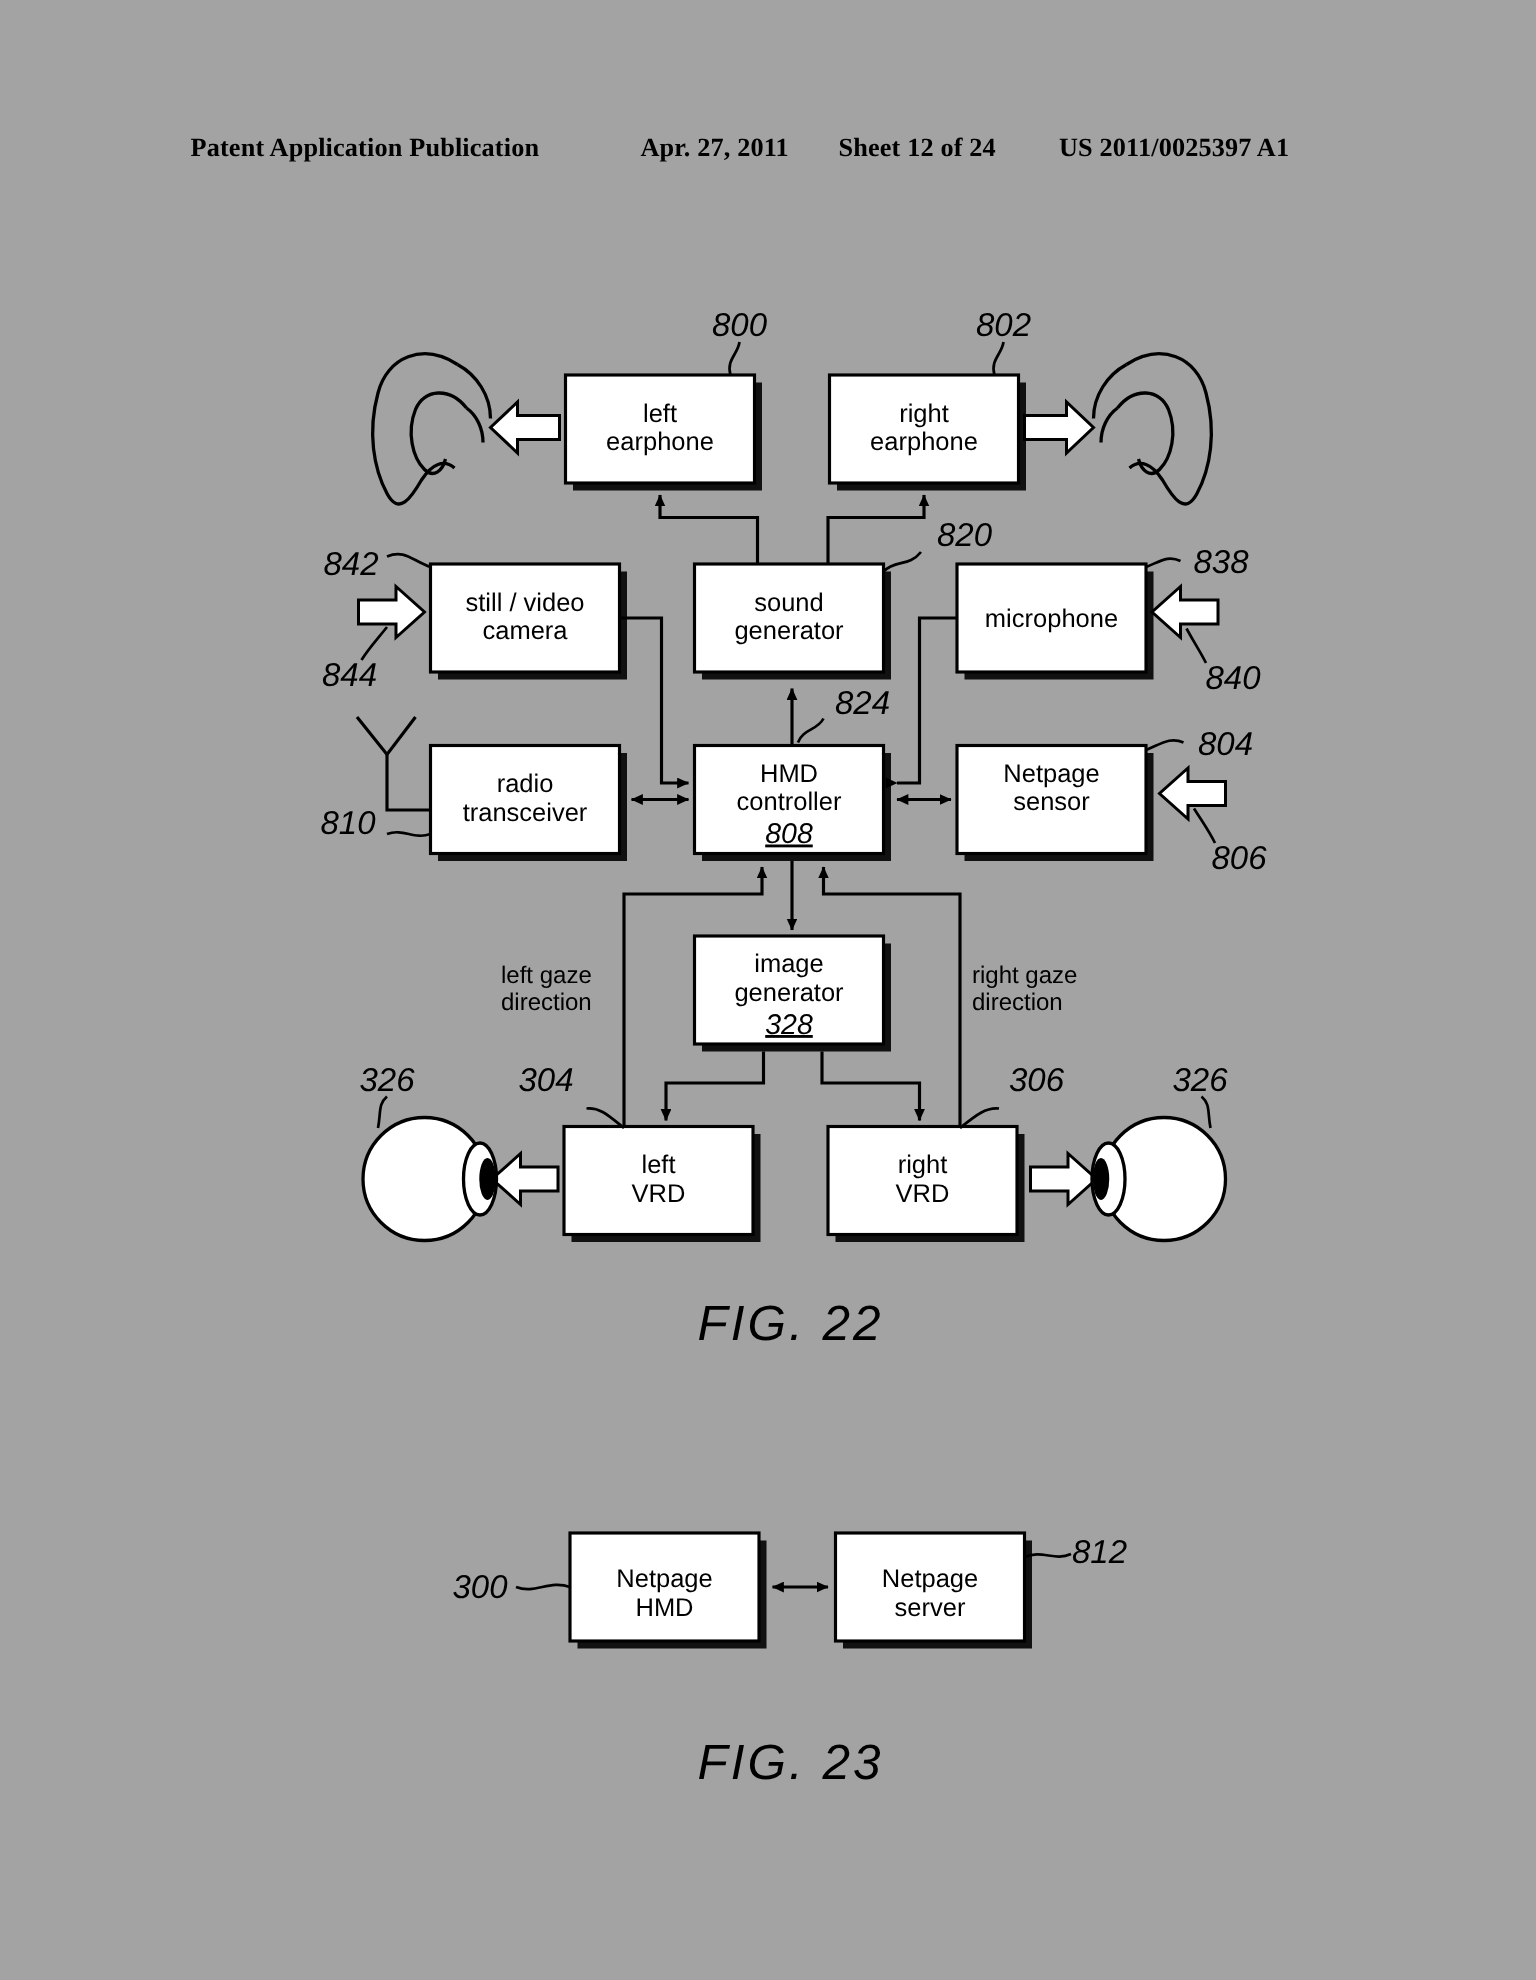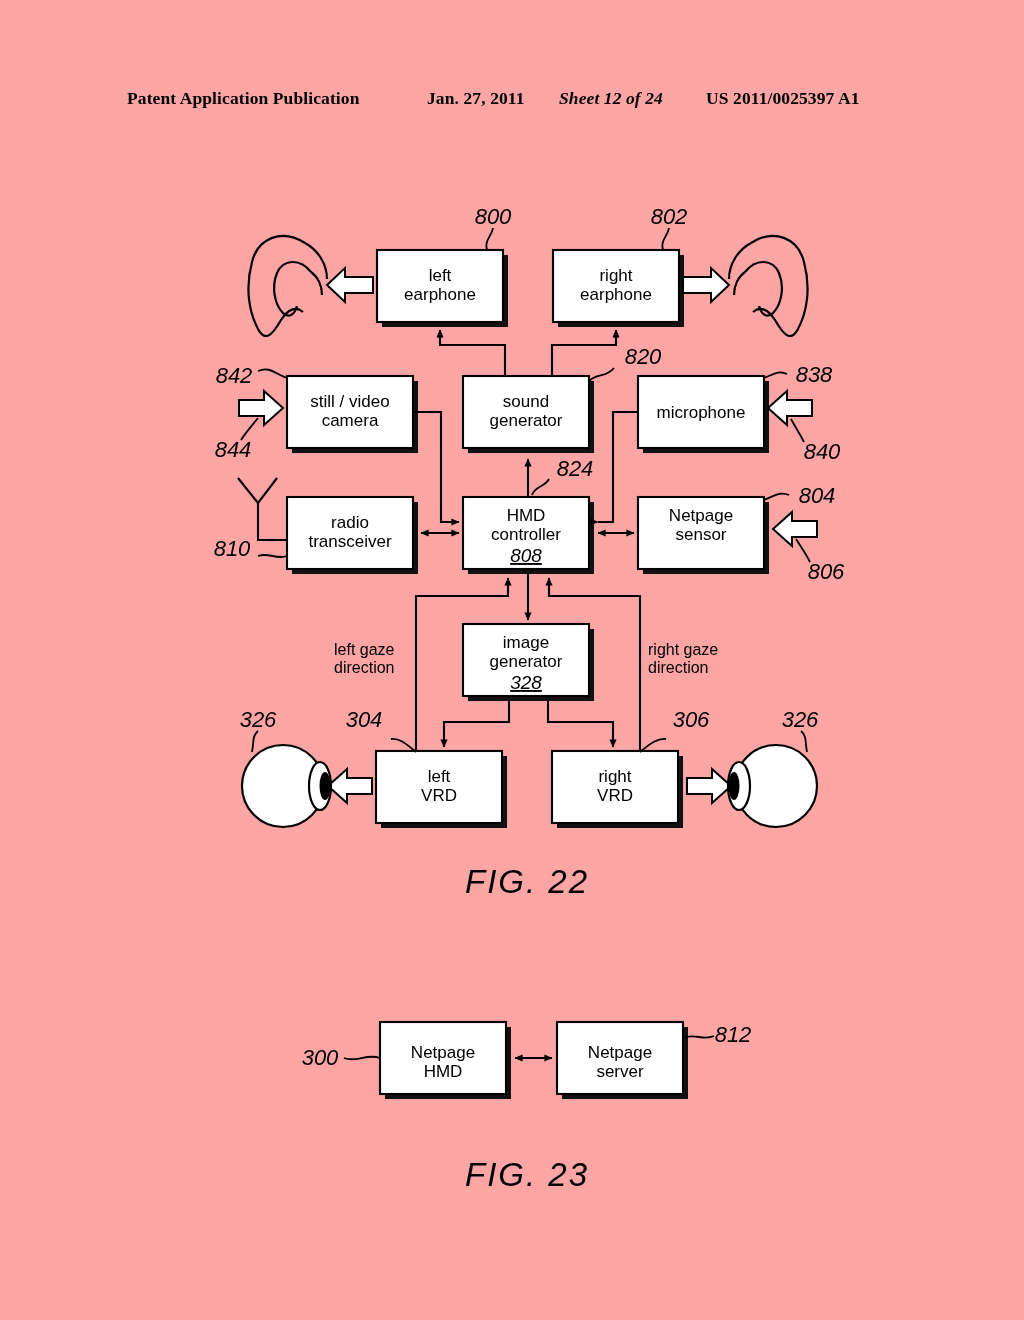--- a/index.html
+++ b/index.html
@@ -1,44 +1,44 @@
 <!DOCTYPE html>
 <html><head>
 <meta charset="utf-8">
 <style>
   html,body{margin:0;padding:0;background:#fff;}
   body{width:1024px;height:1320px;position:relative;
        font-family:"Liberation Sans", sans-serif;color:#000;}
-  .page{position:relative;width:1024px;height:1320px;overflow:hidden;background:#fca5a5;}
+  .page{position:relative;width:1024px;height:1320px;overflow:hidden;background:#a3a3a3;}
   .hdr{position:absolute;top:88px;left:0;width:1024px;
        font-family:"Liberation Serif", serif;font-weight:bold;font-size:17.5px;
        letter-spacing:0.1px;}
   .hdr span{position:absolute;white-space:nowrap;}
   .h1{left:127px;}
   .h2{left:427px;}
-  .h3{left:559px;font-style:italic;}
+  .h3{left:559px;}
   .h4{left:706px;}
   svg{position:absolute;top:0;left:0;}
   text{font-family:"Liberation Sans", sans-serif;}
   .bx{font-size:17px;}
   .ref{font-family:"Liberation Sans", sans-serif;font-style:italic;font-size:22px;}
   .refu{font-family:"Liberation Sans", sans-serif;font-style:italic;font-size:19px;
         text-decoration:underline;}
   .fig{font-family:"Liberation Sans", sans-serif;font-style:italic;font-size:33px;
        letter-spacing:2px;}
   .gz{font-size:16px;}
 </style>
 </head>
 <body>
 
 <div class="page">
 
   <div class="hdr">
     <span class="h1">Patent Application Publication</span>
-    <span class="h2">Jan. 27, 2011</span>
+    <span class="h2">Apr. 27, 2011</span>
     <span class="h3">Sheet 12 of 24</span>
     <span class="h4">US 2011/0025397 A1</span>
   </div>
 
   <svg width="1024" height="1320" viewBox="0 0 1024 1320">
     <defs>
       <marker id="ah" markerWidth="9" markerHeight="9" refX="7.6" refY="3.6" orient="auto" markerUnits="userSpaceOnUse">
         <path d="M0,0 L8,3.6 L0,7.2 z" fill="#000"></path>
       </marker>
       <marker id="ahb" markerWidth="9" markerHeight="9" refX="0.4" refY="3.6" orient="auto" markerUnits="userSpaceOnUse">

